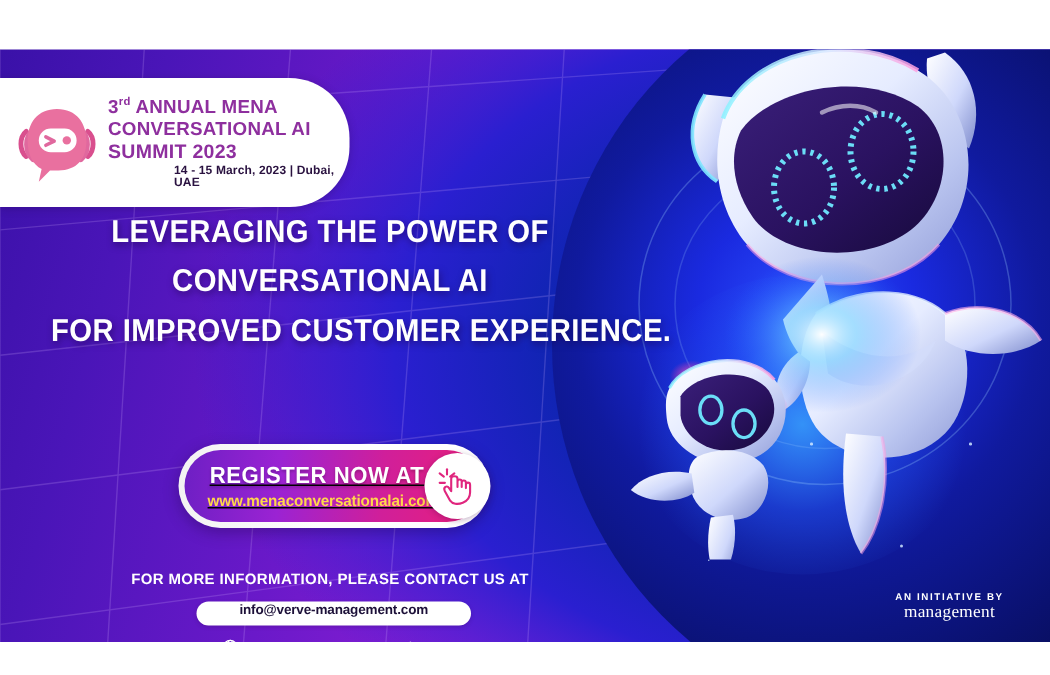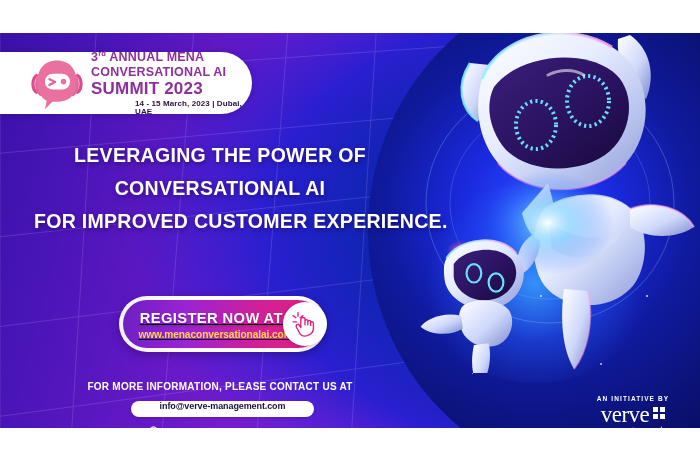--- a/index.html
+++ b/index.html
@@ -29,34 +29,34 @@
     filter:blur(.3px);
   }
   #orbglow{
     position:absolute;left:420px;top:150px;width:230px;height:200px;border-radius:50%;
     background:radial-gradient(circle,rgba(60,180,255,.75) 0%,rgba(40,110,255,.35) 38%,rgba(20,40,200,0) 72%);
   }
   .spark{position:absolute;background:#cfe6ff;border-radius:50%;opacity:.85;}
 
   
   #badge{
-    position:absolute;left:0;top:19px;width:233px;height:62px;
+    position:absolute;left:0;top:19px;width:233px;height:86px;
     background:#ffffff;border-radius:0 40px 40px 0;
-    display:flex;align-items:center;box-shadow:0 1px 6px rgba(30,0,60,.25);padding-left:19px;
+    display:flex;align-items:center;box-shadow:0 1px 6px rgba(30,0,60,.25);
   }
   #botlogo{width:56px;height:56px;margin-left:10px;flex:0 0 auto;}
   #badgetext{margin-left:6px;line-height:1;}
   .bline{
     color:#8e2f9e;font-weight:bold;letter-spacing:.2px;
     font-family:"Liberation Sans",sans-serif;
   }
   #bl1{font-size:12.5px;margin-bottom:2px;}
   #bl1 sup{font-size:7.5px;vertical-align:super;}
   #bl2{font-size:12.5px;margin-bottom:2px;}
-  #bl3{font-size:17px;margin-bottom:3px;}
+  #bl3{font-size:13px;margin-bottom:3px;}
   #bdate{font-size:8px;color:#2a1240;font-weight:bold;letter-spacing:.1px;margin-left:44px;}
 
   
   #headline{
     position:absolute;left:20px;top:110px;width:400px;text-align:center;
     color:#ffffff;font-weight:bold;
     font-family:"Liberation Sans Narrow","Liberation Sans",sans-serif;
     text-shadow:1px 2px 5px rgba(30,0,70,.55);
     letter-spacing:.3px;
   }
@@ -322,25 +322,16 @@
       <circle cx="12" cy="12" r="10" fill="none" stroke="#ffffff" stroke-width="2"></circle>
       <ellipse cx="12" cy="12" rx="4.6" ry="10" fill="none" stroke="#ffffff" stroke-width="1.7"></ellipse>
       <line x1="2.4" y1="8.6" x2="21.6" y2="8.6" stroke="#ffffff" stroke-width="1.7"></line>
       <line x1="2.4" y1="15.4" x2="21.6" y2="15.4" stroke="#ffffff" stroke-width="1.7"></line>
     </svg>
     <span id="webtxt">www.verve-management.com</span>
   </div>
 
   <div id="verve">
     <div id="initiative">AN INITIATIVE BY</div>
-    <div id="vrow">
-      <span id="vervename">verve</span>
-      <span id="vsquares">
-        <i></i>
-        <i></i>
-        <i></i>
-        <i></i>
-      </span>
-    </div>
     <div id="vervemgmt">management</div>
   </div>
 
 </div>
 
 </body></html>

